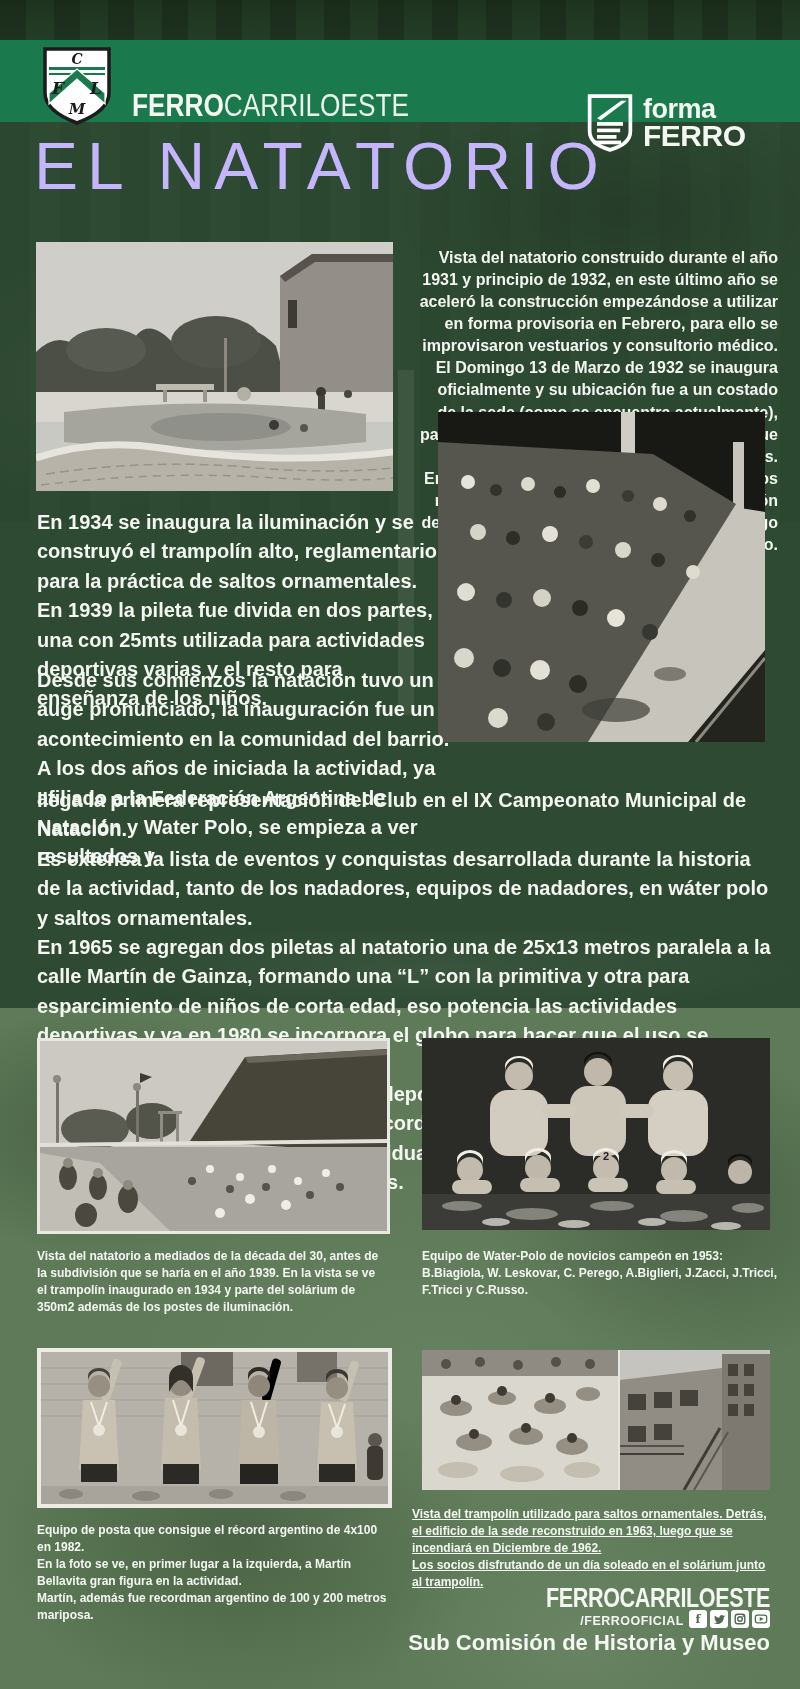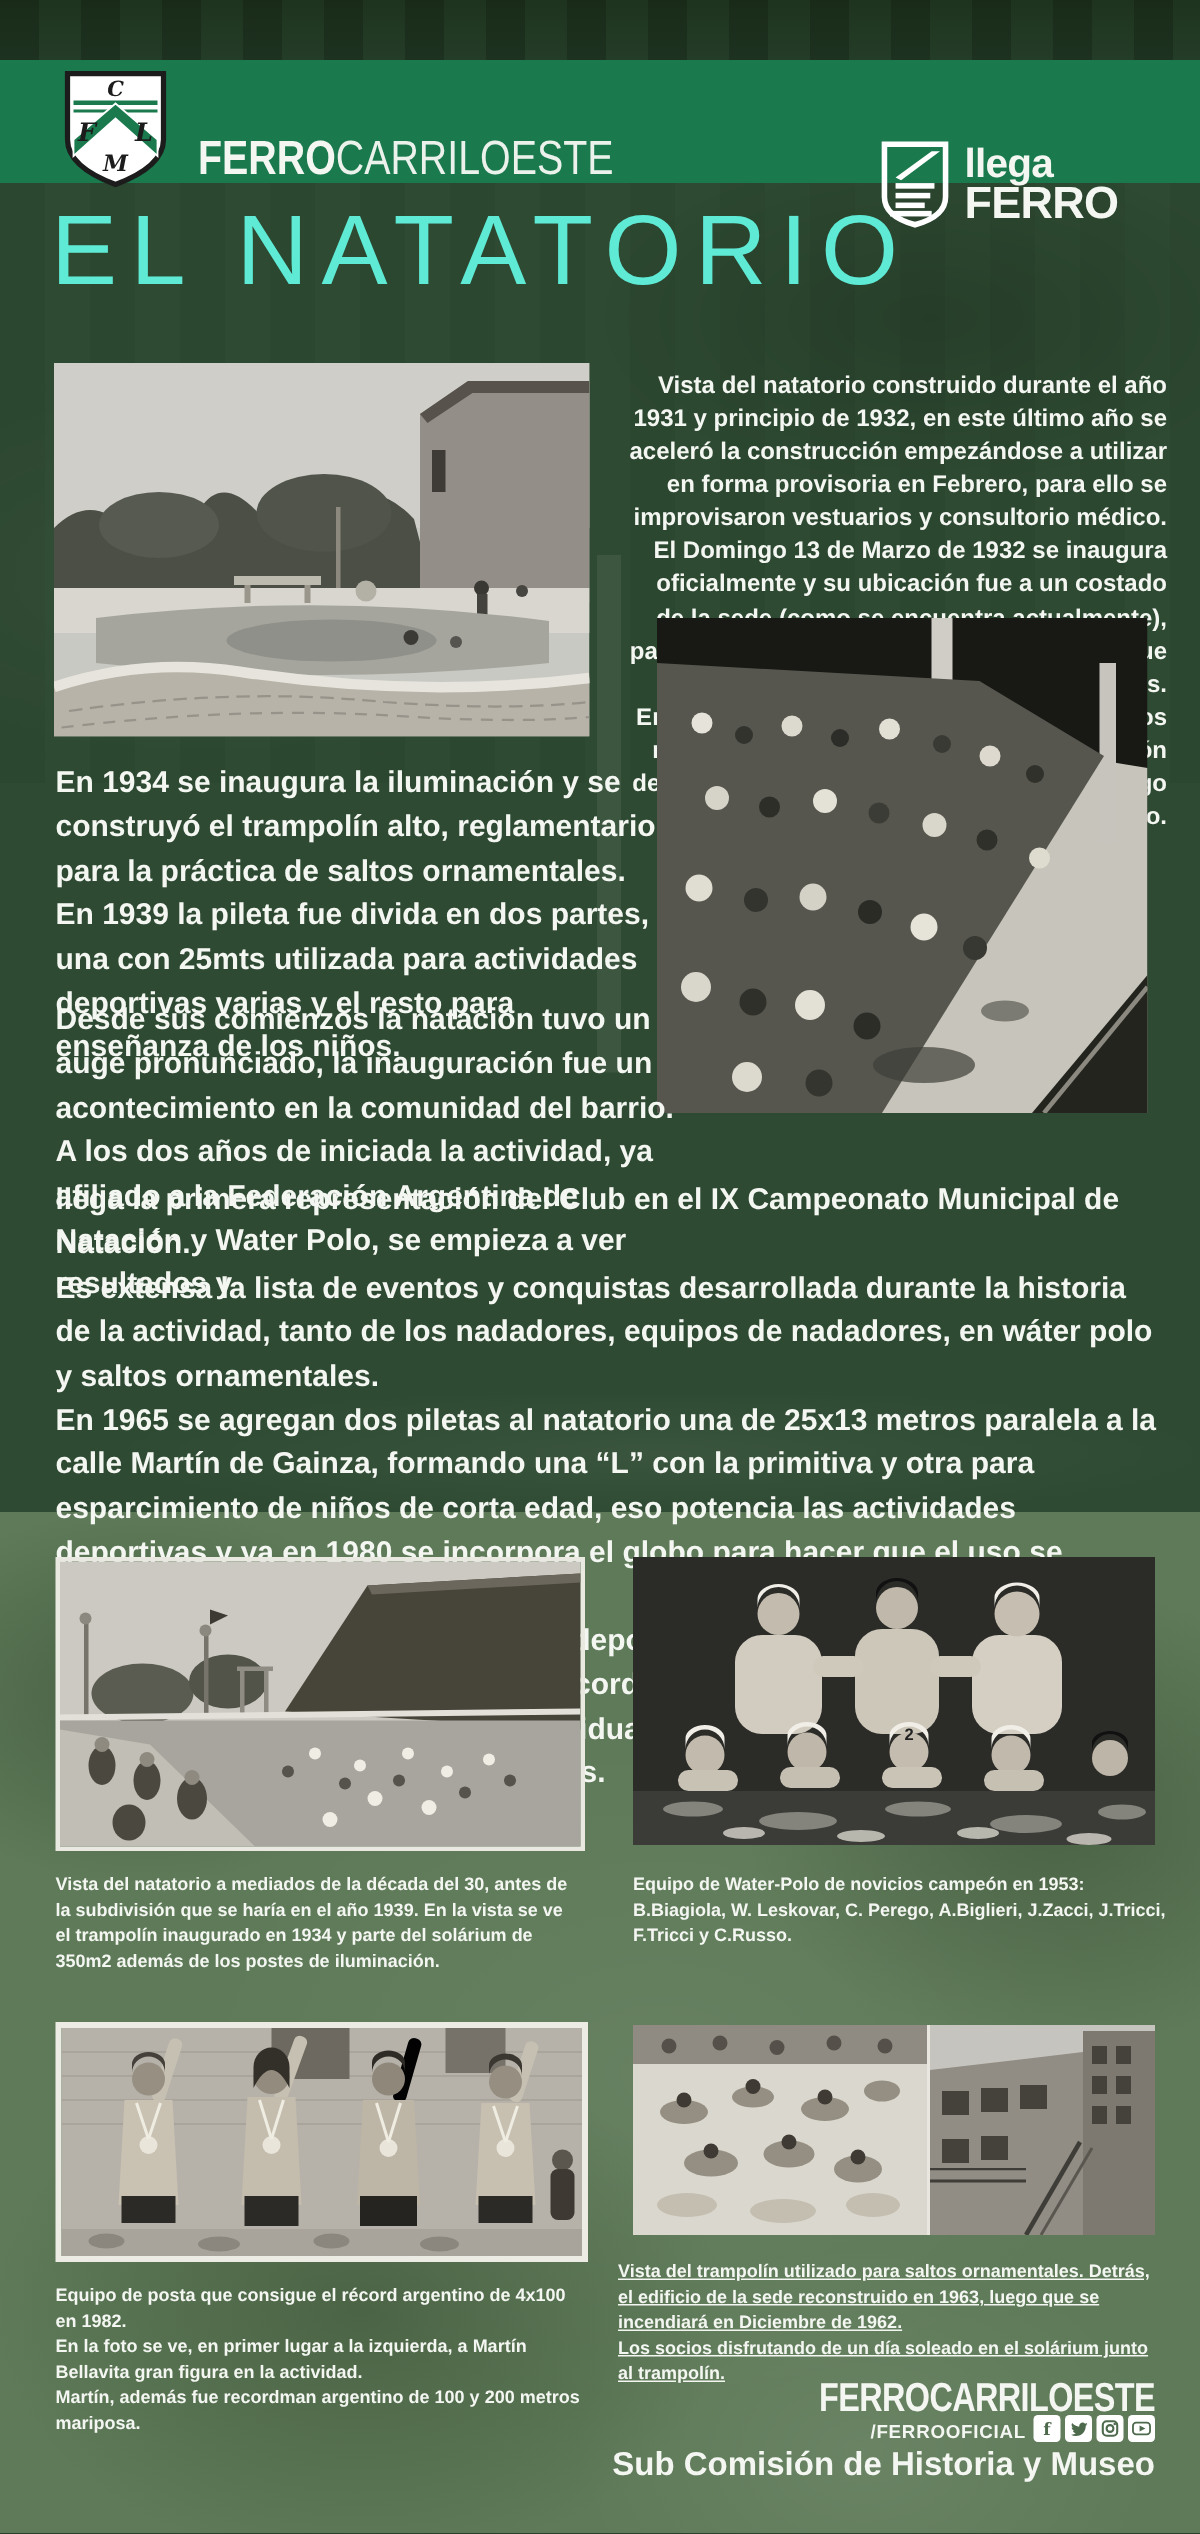--- a/index.html
+++ b/index.html
@@ -39,21 +39,21 @@
     transform:scaleX(.82);transform-origin:left top;line-height:1;}
   .club-name .light{font-weight:normal;opacity:.96;}
   .tagline{display:block;margin-top:7px;font-family:"DejaVu Serif",serif;
     font-style:italic;font-weight:bold;font-size:23px;letter-spacing:1px;}
   .museo-block{left:585px;top:53px;display:flex;align-items:center;gap:8px;}
   .museo-text{line-height:.92;text-align:left;}
   .museo-l1{font-size:27px;font-weight:bold;letter-spacing:-.5px;}
   .museo-l2{font-size:30px;font-weight:bold;letter-spacing:-.5px;}
   
   .title{left:34px;top:128px;margin:0;font-size:66px;font-weight:normal;
-    letter-spacing:9px;color:#5eead4;white-space:nowrap;}
+    letter-spacing:9px;color:#c4b5fd;white-space:nowrap;}
   
   figure{margin:0;}
   .photo svg{display:block;}
   .ph1{left:36px;top:242px;}
   .ph2{left:438px;top:412px;}
   .ph3{left:37px;top:1038px;border:3px solid #e9e9e2;}
   .ph4{left:422px;top:1038px;}
   .ph5{left:37px;top:1348px;border:4px solid #ecece5;}
   .ph6{left:422px;top:1350px;}
   
@@ -110,21 +110,21 @@
     <div class="abs museo-block">
       <svg width="50" height="60" viewBox="0 0 54 64">
         <path d="M5 3 H49 V41 Q49 55 27 61 Q5 55 5 41 Z" fill="none" stroke="#ffffff" stroke-width="4"></path>
         <polygon points="13,27 39,8 45,8 17,29" fill="#ffffff"></polygon>
         <rect x="13" y="31" width="28" height="4" fill="#ffffff"></rect>
         <rect x="13" y="38" width="25" height="4" fill="#ffffff"></rect>
         <rect x="13" y="45" width="21" height="4" fill="#ffffff"></rect>
         <rect x="9" y="51" width="30" height="4" fill="#ffffff"></rect>
       </svg>
       <div class="museo-text">
-        <div class="museo-l1">llega</div>
+        <div class="museo-l1">forma</div>
         <div class="museo-l2">FERRO</div>
       </div>
     </div>
   </header>
 
   <h1 class="abs title">EL NATATORIO</h1>
 
   <figure class="abs photo ph1">
     <svg width="357" height="249" viewBox="0 0 357 249">
       <rect width="357" height="249" fill="#c9c9c3"></rect>

